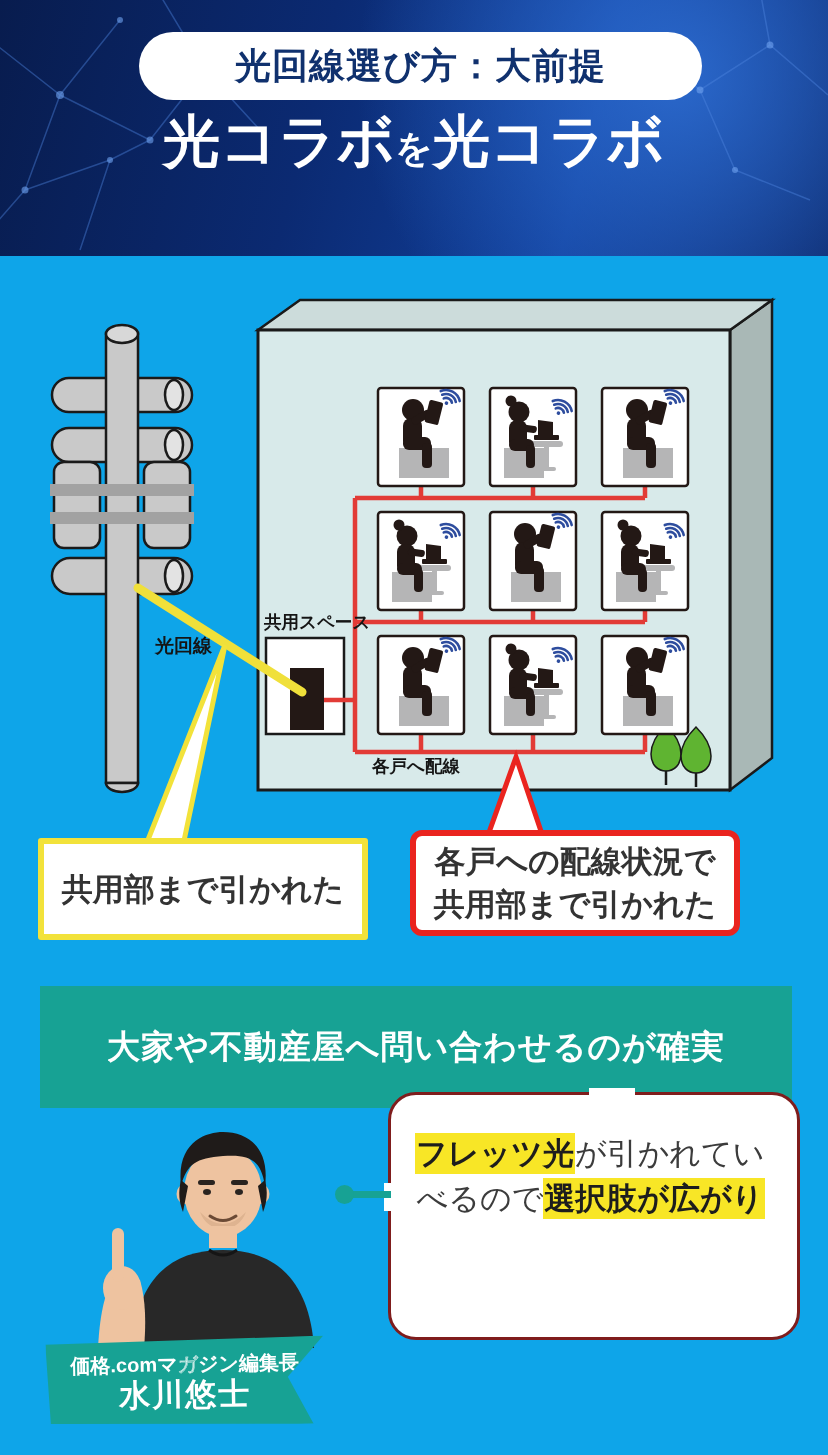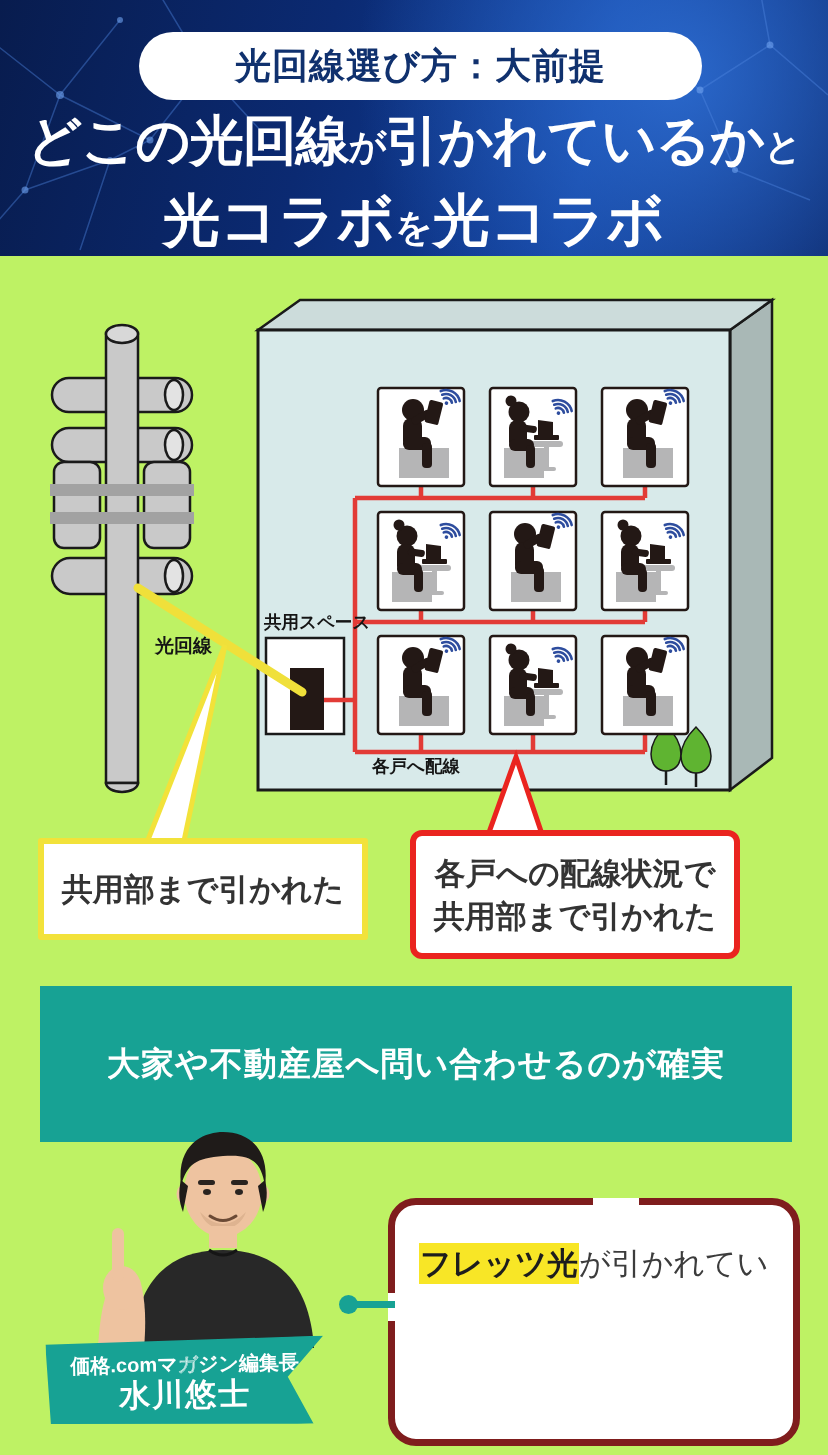--- a/index.html
+++ b/index.html
@@ -1,18 +1,18 @@
 <!DOCTYPE html>
 <html><head>
 <meta charset="utf-8">
 <style>
   * { margin:0; padding:0; box-sizing:border-box; }
   html,body { background:#fff; }
   body { font-family:"Liberation Sans","DejaVu Sans",sans-serif; }
-  .page { position:relative; width:828px; height:1455px; background:#bef264; overflow:hidden; margin:0 auto; }
+  .page { position:relative; width:828px; height:1455px; background:#0ea5e9; overflow:hidden; margin:0 auto; }
 
   
   .header {
     position:absolute; left:0; top:0; width:828px; height:256px;
     background:
       radial-gradient(circle at 82% 30%, rgba(47,112,214,.85) 0%, rgba(22,62,140,.0) 46%),
       linear-gradient(104deg,#081c4e 0%,#0b2a72 38%,#11409c 70%,#0a2464 100%);
   }
   .net-svg { position:absolute; inset:0; }
   .badge {
@@ -26,41 +26,41 @@
   .title .sm { font-size:37px; }
 
   
   .diagram-svg { position:absolute; left:0; top:0; width:828px; height:985px; pointer-events:none; }
   .svg-label { font-family:"Liberation Sans","DejaVu Sans",sans-serif; font-weight:bold; fill:#151515; }
 
   
   .callout { position:absolute; background:#fff; display:flex; flex-direction:column; align-items:center; justify-content:center;
              font-weight:bold; color:#333; font-size:31px; line-height:43px; text-align:center; white-space:nowrap; }
   .callout.yellow { left:38px; top:838px; width:330px; height:102px; border:6px solid #f2e23a; border-radius:3px; }
-  .callout.red    { left:410px; top:830px; width:330px; height:129px; border:6px solid #ea241f; border-radius:12px; }
-
-  
-  .banner { position:absolute; left:40px; top:986px; width:752px; height:156px; background:#17a294;
+  .callout.red    { left:410px; top:830px; width:330px; height:106px; border:6px solid #ea241f; border-radius:12px; }
+
+  
+  .banner { position:absolute; left:40px; top:986px; width:752px; height:122px; background:#17a294;
             display:flex; align-items:center; justify-content:center;
             color:#fff; font-weight:bold; font-size:33px; letter-spacing:1px; }
 
   
   .photo-svg { position:absolute; left:60px; top:1128px; }
   .ribbon {
     position:absolute; left:46px; top:1338px; width:278px; height:88px; background:#17a294;
     clip-path:polygon(0% 5%, 100% 0%, 87% 46%, 96% 100%, 1.5% 95%);
     transform:rotate(-1deg);
     display:flex; flex-direction:column; align-items:center; justify-content:center;
     color:#fff; text-align:center;
   }
   .ribbon .role { font-size:20px; line-height:26px; font-weight:bold; }
   .ribbon .name { font-size:31px; line-height:36px; font-weight:bold; letter-spacing:2px; }
 
-  .bubble { position:absolute; left:388px; top:1198px; width:412px; height:248px;
-            border:7px solid #7f1d1d; border-radius:28px; background:#fff;text-align:right; }
+  .bubble { position:absolute; left:388px; top:1092px; width:412px; height:248px;
+            border:3px solid #7f1d1d; border-radius:28px; background:#fff;text-align:right; }
   .bubble .gap-top  { position:absolute; left:198px; top:-7px; width:46px; height:7px; background:#fff; }
   .bubble .gap-left { position:absolute; left:-7px; top:88px; width:7px; height:28px; background:#fff; }
   .bubble .conn-line { position:absolute; left:-42px; top:96px; width:42px; height:7px; background:#17a294; }
   .bubble .conn-dot  { position:absolute; left:-56px; top:90px; width:19px; height:19px; border-radius:50%; background:#17a294; }
   .speech { position:absolute; left:24px; top:36px; }
   .sp-line { height:45px; line-height:45px; font-size:31px; white-space:nowrap; }
   .sp-line .nrm { color:#3c3c3c; }
   .sp-line .hl  { background:#f8e626; color:#1d1d1d; font-weight:bold; padding:3px 1px; }
 </style>
 </head>
@@ -81,21 +81,20 @@
         <circle cx="205" cy="70" r="4"></circle>
           <circle cx="110" cy="160" r="3"></circle>
           <circle cx="120" cy="20" r="3"></circle>
         <circle cx="700" cy="90" r="3.5"></circle>
           <circle cx="735" cy="170" r="3"></circle>
           <circle cx="770" cy="45" r="3.5"></circle>
       </g>
     </svg>
     <div class="badge">光回線選び方：大前提</div>
     <div class="title">
-      <div class="l1"><span>どこの光回線</span><span class="sm">が</span><span>引かれているか</span><span class="sm">と</span></div>
       <div class="l2"><span>光コラボ</span><span class="sm">を</span><span>光コラボ</span></div>
     </div>
   </div>
 
   <svg class="diagram-svg" viewBox="0 0 828 985">
     <defs>
       <g id="wifi">
         <g stroke="#2e4d9e" stroke-width="2.6" fill="none" stroke-linecap="round">
           <path d="M -4.6 -3.9 A 6 6 0 0 1 4.6 -3.9"></path>
           <path d="M -7.7 -6.4 A 10 10 0 0 1 7.7 -6.4"></path>
@@ -262,16 +261,17 @@
     <div class="name">水川悠士</div>
   </div>
 
   <div class="bubble">
     <div class="gap-top"></div>
     <div class="gap-left"></div>
     <div class="conn-line"></div>
     <div class="conn-dot"></div>
     <div class="speech">
       <div class="sp-line"><span class="hl">フレッツ光</span><span class="nrm">が引かれてい</span></div>
+      <div class="sp-line"><span class="nrm">べるので</span><span class="hl">選択肢が広がり</span></div>
     </div>
   </div>
 
 </div>
 
 </body></html>

